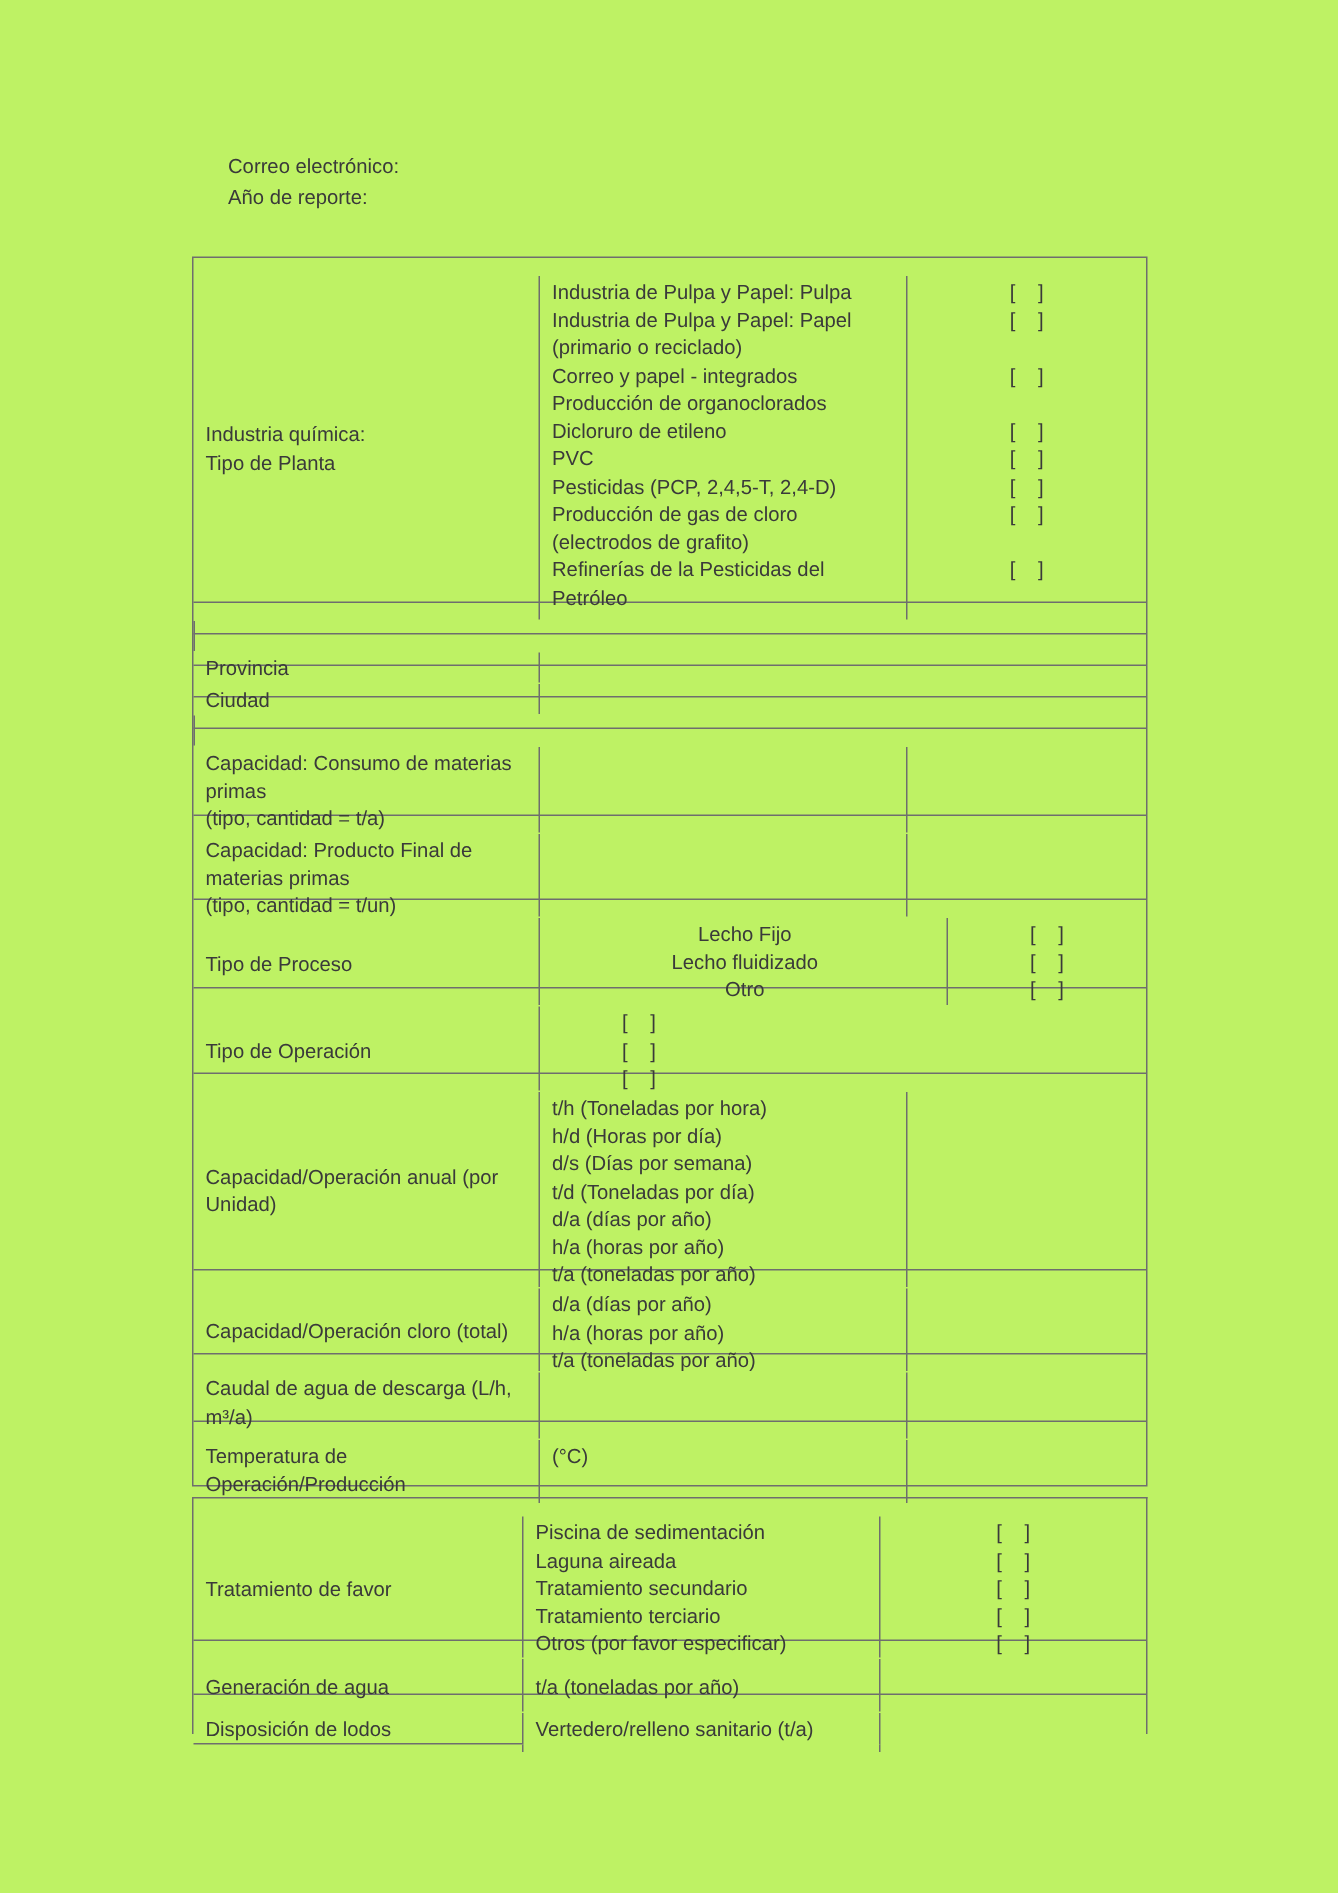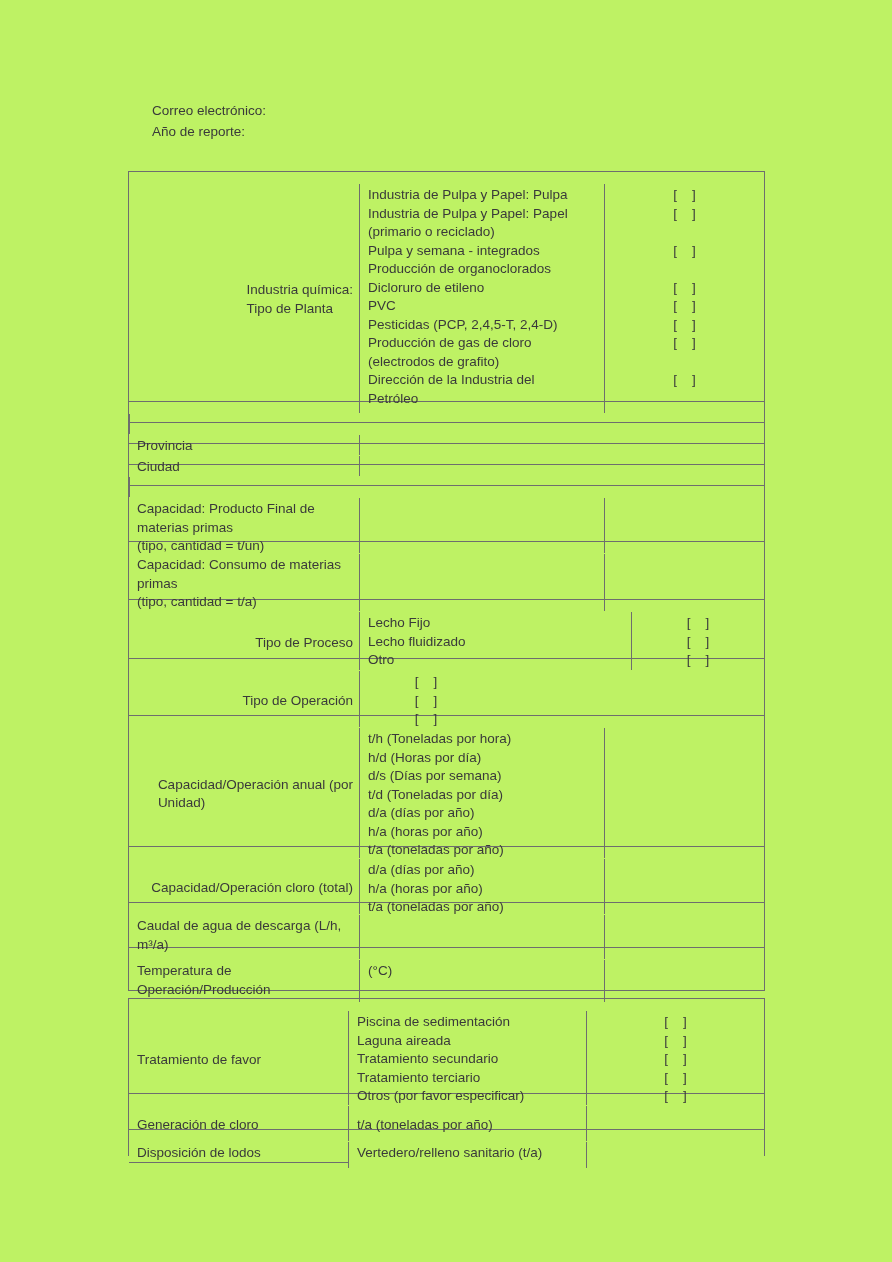--- a/index.html
+++ b/index.html
@@ -13,24 +13,24 @@
   .hdr { position:absolute; left:152px; top:100px; line-height:21px; }
   .tbl { position:absolute; left:128px; width:637px; border:1px solid var(--bc); }
   .t1 { top:171px; }
   .t2 { top:998px; border-bottom:none; }
   .row { display:flex; width:100%; }
   .row + .row { border-top:1px solid var(--bc); }
   .row.nb { border-top:none; }
   .cell { height:100%; padding:2px 6px 0 8px; overflow:hidden;margin-top:12px; }
   .bl { border-left:1px solid var(--bc); }
   
-  .cl  { width:230px;justify-content:flex-end; }
+  .cl  { width:230px; }
   .cm  { width:245px; }
   .cr  { width:160px; }
-  .cm2 { width:272px; }
+  .cm2 { width:272px;text-align:center; }
   .cr2 { width:133px; }
   .cmw { width:405px; }
   
   .cl2 { width:219px; }
   .cm3 { width:238px; }
   .cr3 { width:178px; }
   .vc { display:flex; align-items:center; }
   .pre { white-space:pre-line; line-height:18.5px; }
   .ln { height:18.5px; line-height:18.5px; white-space:nowrap; }
   .cbc { text-align:center; padding-left:0; padding-right:0; }
@@ -53,28 +53,28 @@
 
     <div class="row" style="height:229px">
       <div class="cell cl vc">
         <div class="pre">Industria química:
 Tipo de Planta</div>
       </div>
       <div class="cell cm bl">
         <div class="ln">Industria de Pulpa y Papel: Pulpa</div>
         <div class="ln">Industria de Pulpa y Papel: Papel</div>
         <div class="ln">(primario o reciclado)</div>
-        <div class="ln">Pulpa y semana - integrados</div>
+        <div class="ln">Correo y papel - integrados</div>
         <div class="ln">Producción de organoclorados</div>
         <div class="ln">Dicloruro de etileno</div>
         <div class="ln">PVC</div>
         <div class="ln">Pesticidas (PCP, 2,4,5-T, 2,4-D)</div>
         <div class="ln">Producción de gas de cloro</div>
         <div class="ln">(electrodos de grafito)</div>
-        <div class="ln">Dirección de la Industria del</div>
+        <div class="ln">Refinerías de la Pesticidas del</div>
         <div class="ln">Petróleo</div>
       </div>
       <div class="cell cr bl cbc">
         <div class="ln"><span class="cb">[    ]</span></div>
         <div class="ln"><span class="cb">[    ]</span></div>
         <div class="ln"></div>
         <div class="ln"><span class="cb">[    ]</span></div>
         <div class="ln"></div>
         <div class="ln"><span class="cb">[    ]</span></div>
         <div class="ln"><span class="cb">[    ]</span></div>
@@ -96,37 +96,37 @@
       <div class="cell cmw bl"></div>
     </div>
     <div class="row" style="height:21px">
       <div class="cell cl">
           <div class="ln">Ciudad</div>
         </div>
       <div class="cell cmw bl"></div>
     </div>
     <div class="row" style="height:21px">
       <div class="cell cmw bl"></div>
+    </div>
+
+    <div class="row" style="height:58px">
+      <div class="cell cl">
+        <div class="pre">Capacidad: Consumo de materias
+primas
+(tipo, cantidad = t/a)</div>
+      </div>
+      <div class="cell cm bl"></div>
+      <div class="cell cr bl"></div>
     </div>
 
     <div class="row" style="height:56px">
       <div class="cell cl">
         <div class="pre">Capacidad: Producto Final de
 materias primas
 (tipo, cantidad = t/un)</div>
-      </div>
-      <div class="cell cm bl"></div>
-      <div class="cell cr bl"></div>
-    </div>
-
-    <div class="row" style="height:58px">
-      <div class="cell cl">
-        <div class="pre">Capacidad: Consumo de materias
-primas
-(tipo, cantidad = t/a)</div>
       </div>
       <div class="cell cm bl"></div>
       <div class="cell cr bl"></div>
     </div>
 
     <div class="row" style="height:59px">
       <div class="cell cl vc">
         <div>Tipo de Proceso</div>
       </div>
       <div class="cell cm2 bl">
@@ -219,21 +219,21 @@
         <div class="ln"><span class="cb">[    ]</span></div>
         <div class="ln"><span class="cb">[    ]</span></div>
         <div class="ln"><span class="cb">[    ]</span></div>
         <div class="ln"><span class="cb">[    ]</span></div>
         <div class="ln"><span class="cb">[    ]</span></div>
       </div>
     </div>
 
     <div class="row" style="height:36px">
       <div class="cell cl2 vc">
-        <div>Generación de cloro</div>
+        <div>Generación de agua</div>
       </div>
       <div class="cell cm3 bl vc">
         <div>t/a (toneladas por año)</div>
       </div>
       <div class="cell cr3 bl"></div>
     </div>
 
     <div class="row" style="height:22px">
       <div class="cell cl2 bb">
         <div class="ln">Disposición de lodos</div>

